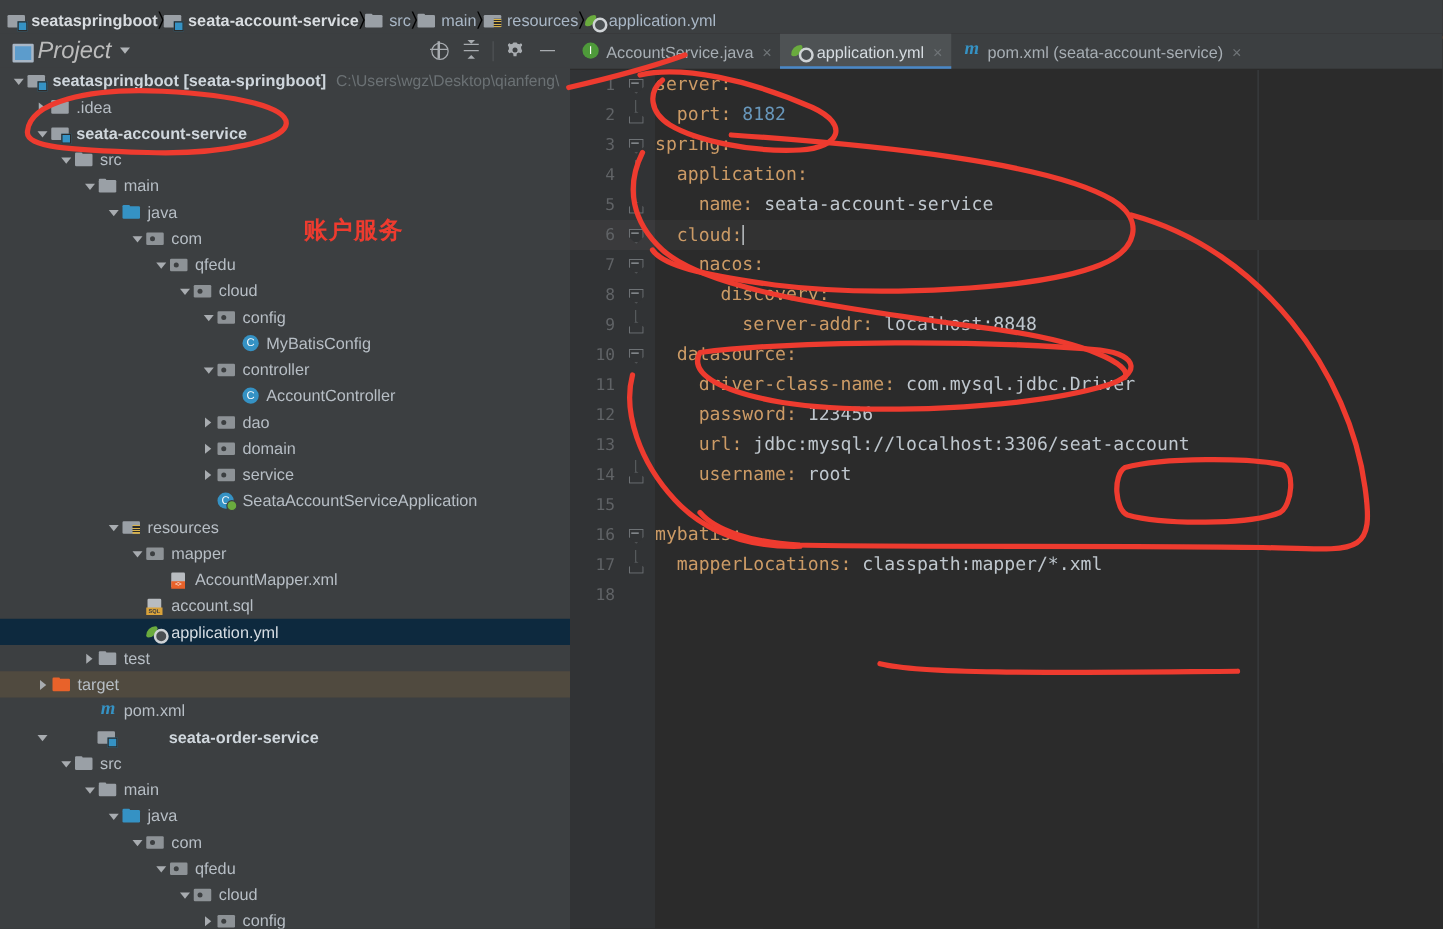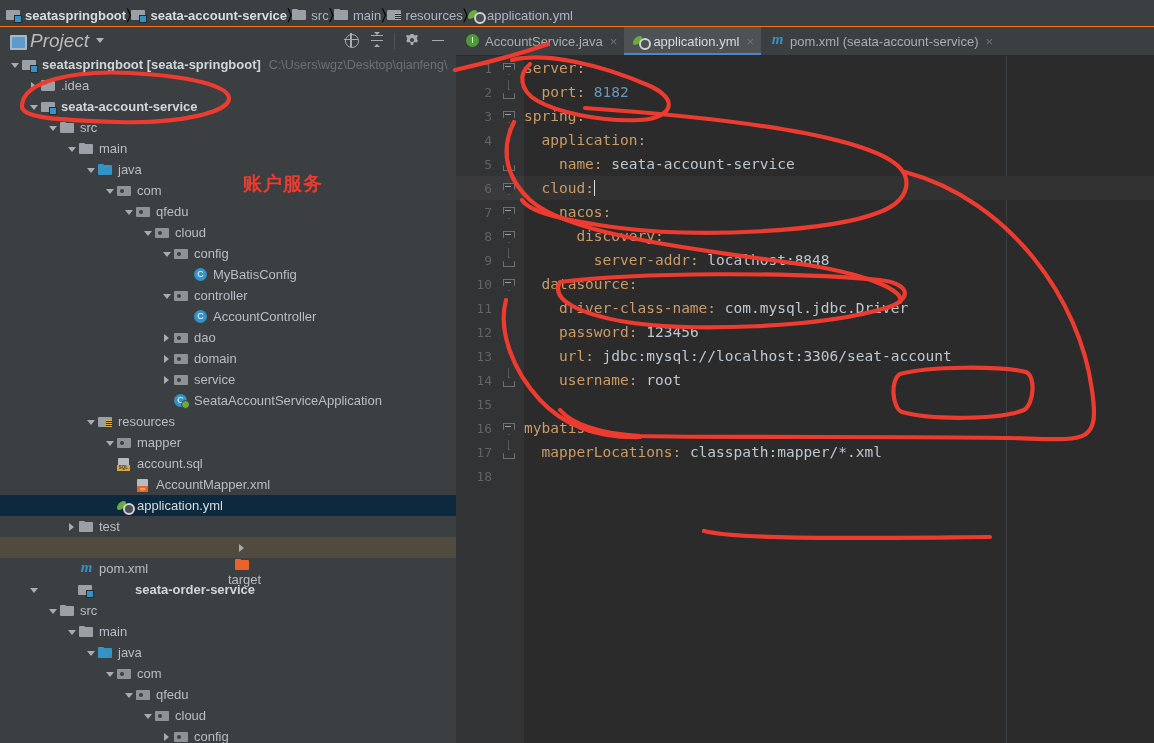--- a/index.html
+++ b/index.html
@@ -11,21 +11,21 @@
     font-family: "Liberation Sans", sans-serif;
   }
   #app { position: relative; width: 1154px; height: 743px; }
 
   
   .crumbbar {
     position: absolute; top: 4px; left: 0; width: 1154px; height: 27px;
     background: #3c3f41;
     display: flex; align-items: center;
     padding-left: 6px;
-    border-bottom: 5px solid #f97316;
+    border-bottom: 2px solid #f97316;
   }
   .crumb { display: flex; align-items: center; height: 27px; }
   .crumb .ctext { font-size: 13px; color: #a9b7c6; margin-left: 4px; }
   .crumb.bold .ctext { font-weight: bold; color: #d8dce0; }
   .ic { width: 15px; height: 14px; position: relative; flex: 0 0 auto; display:inline-block; }
 
   
   .ic-module::before {
     content:''; position:absolute; left:0; top:2px; width:14px; height:10px;
     background:#9aa0a6; border-radius:1px;
@@ -479,41 +479,41 @@
         <div class="node" style="padding-left: 84px;">
           <span class="arrow down"></span>
           <span class="ic ic-resfolder"></span>
           <span class="label">resources</span>
         </div>
         <div class="node" style="padding-left: 103px;">
           <span class="arrow down"></span>
           <span class="ic ic-package"></span>
           <span class="label">mapper</span>
         </div>
+        <div class="node" style="padding-left: 122px;">
+          <span class="arrow"></span>
+          <span class="ic ic-xml"></span>
+          <span class="label">AccountMapper.xml</span>
+        </div>
         <div class="node" style="padding-left: 103px;">
           <span class="arrow"></span>
           <span class="ic ic-sql"></span>
           <span class="label">account.sql</span>
         </div>
-        <div class="node" style="padding-left: 122px;">
-          <span class="arrow"></span>
-          <span class="ic ic-xml"></span>
-          <span class="label">AccountMapper.xml</span>
-        </div>
         <div class="node selected" style="padding-left: 103px;">
           <span class="arrow"></span>
           <span class="ic ic-yml"></span>
           <span class="label">application.yml</span>
         </div>
         <div class="node" style="padding-left: 65px;">
           <span class="arrow right"></span>
           <span class="ic ic-folder"></span>
           <span class="label">test</span>
         </div>
-        <div class="node hl-target" style="padding-left: 28px; flex-direction: column;">
+        <div class="node hl-target" style="padding-left: 28px;">
           <span class="arrow right"></span>
           <span class="ic ic-target"></span>
           <span class="label">target</span>
         </div>
         <div class="node" style="padding-left: 65px;">
           <span class="arrow"></span>
           <span class="ic ic-maven"></span>
           <span class="label">pom.xml</span>
         </div>
         <div class="node" style="padding-left: 27px; gap: 37px;">

